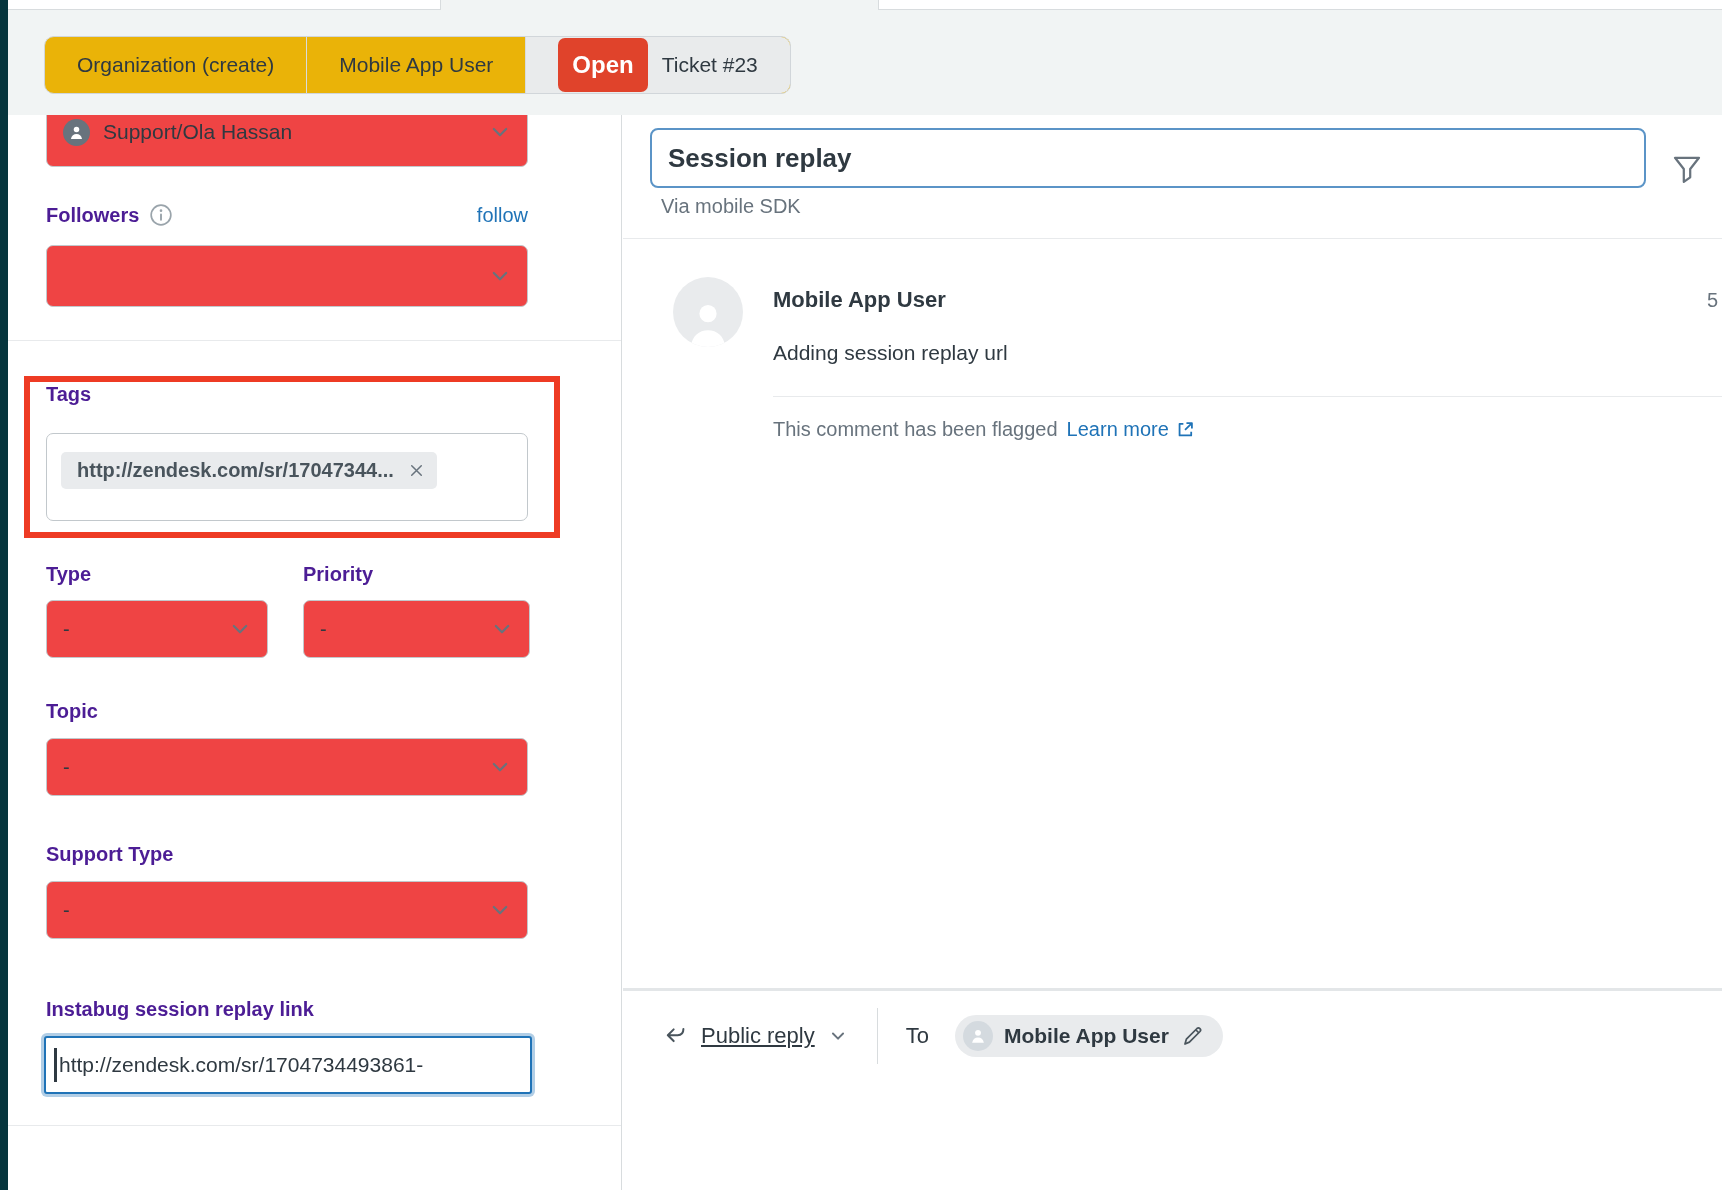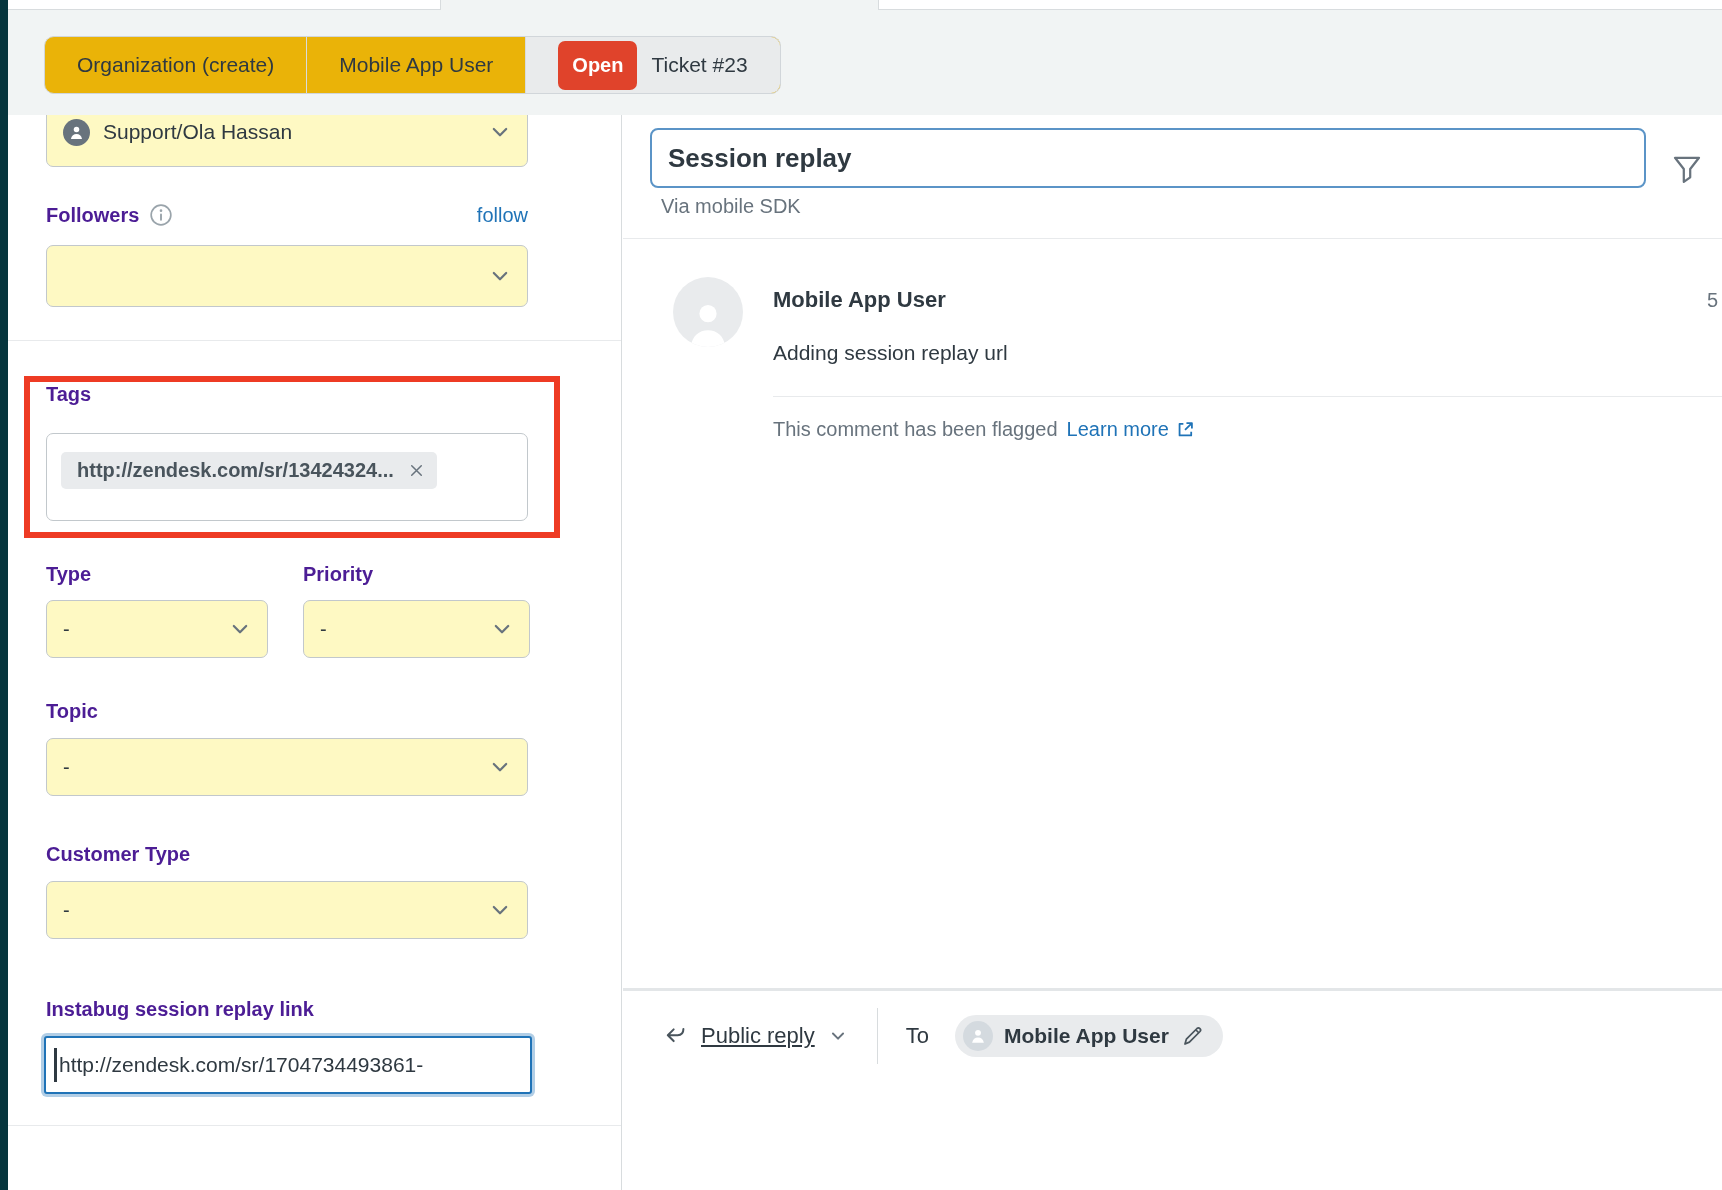--- a/index.html
+++ b/index.html
@@ -12,27 +12,27 @@
   .nav-rail { position:absolute; left:0; top:0; width:8px; height:1190px; background:#06353d; z-index:30; }
   .toptab { position:absolute; top:0; height:10px; background:#fff; border-bottom:1px solid #d8dcde; z-index:5; }
   .toptab.left  { left:8px; width:433px; border-right:1px solid #d8dcde; }
   .toptab.right { left:878px; right:0; border-left:1px solid #d8dcde; }
 
   .crumb-group { position:absolute; left:44px; top:36px; height:58px; display:flex; align-items:stretch;
                  border:1px solid #d1d6da; border-radius:10px; overflow:hidden; background:#eab308; z-index:6; }
   .crumb { display:flex; align-items:center; padding:0 32px; font-size:21px; color:#2f3941; border-left:1px solid #d8dcde; }
   .crumb:first-child { border-left:none; }
   .crumb.active { background:#e9ebec; gap:14px; }
-  .open-badge { background:#e0432b; color:#fff; font-weight:bold; font-size:20px; padding:13px 14px; border-radius:7px; }
+  .open-badge { background:#e0432b; color:#fff; font-weight:bold; font-size:24px; padding:13px 14px; border-radius:7px; }
 
   
   .sidebar { position:absolute; left:8px; top:115px; width:614px; height:1075px; background:#fff;
              border-right:1px solid #d8dcde; overflow:hidden; }
   .fld-label { font-size:20px; font-weight:bold; color:#4c1d95; }
-  .select { position:absolute; height:60px; border:1px solid #c2c8cc; border-radius:7px; background:#fef9c3;
+  .select { position:absolute; height:60px; border:1px solid #c2c8cc; border-radius:7px; background:#ef4444;
             display:flex; align-items:center; padding:0 16px; }
   .select .chev { margin-left:auto; }
   .select-value { font-size:20px; color:#2f3941; }
   .assignee { left:38px; top:-18px; width:482px; height:70px; gap:13px; }
   .assignee-name { font-size:21px; }
   .avatar-sm { width:27px; height:27px; border-radius:50%; background:#68737d; display:flex; align-items:center; justify-content:center; flex:0 0 auto; }
 
   .followers-row { position:absolute; left:38px; top:88px; width:482px; display:flex; align-items:center; gap:10px; }
   .follow-link { margin-left:auto; color:#1f73b7; font-size:20px; text-decoration:none; }
   .sel-followers { left:38px; top:130px; width:482px; height:62px; }
@@ -145,21 +145,21 @@
         <path d="M3.5 5.8 L8 10.4 L12.5 5.8" fill="none" stroke="#68737d" stroke-width="1.6" stroke-linecap="round" stroke-linejoin="round"></path>
       </svg>
     </div>
 
     <div class="divider-h tags-top-divider"></div>
 
     <div class="fld-label tags-label">Tags</div>
 
     <div class="tags-field">
       <span class="tag-chip">
-        <span class="txt">http://zendesk.com/sr/13424324...</span>
+        <span class="txt">http://zendesk.com/sr/17047344...</span>
         <span class="chip-x">
           <svg width="17" height="17" viewBox="0 0 16 16">
             <path d="M3.5 3.5 L12.5 12.5 M12.5 3.5 L3.5 12.5" stroke="#68737d" stroke-width="1.4" stroke-linecap="round"></path>
           </svg>
         </span>
       </span>
     </div>
 
     <div class="fld-label lbl-type">Type</div>
     <div class="fld-label lbl-priority">Priority</div>
@@ -178,21 +178,21 @@
     </div>
 
     <div class="fld-label lbl-topic">Topic</div>
     <div class="select sel-topic">
       <span class="select-value">-</span>
       <svg class="chev" width="22" height="22" viewBox="0 0 16 16">
         <path d="M3.5 5.8 L8 10.4 L12.5 5.8" fill="none" stroke="#68737d" stroke-width="1.6" stroke-linecap="round" stroke-linejoin="round"></path>
       </svg>
     </div>
 
-    <div class="fld-label lbl-customer">Customer Type</div>
+    <div class="fld-label lbl-customer">Support Type</div>
     <div class="select sel-customer">
       <span class="select-value">-</span>
       <svg class="chev" width="22" height="22" viewBox="0 0 16 16">
         <path d="M3.5 5.8 L8 10.4 L12.5 5.8" fill="none" stroke="#68737d" stroke-width="1.6" stroke-linecap="round" stroke-linejoin="round"></path>
       </svg>
     </div>
 
     <div class="fld-label lbl-instabug">Instabug session replay link</div>
     <div class="instabug-input">
       <span class="caret"></span>

